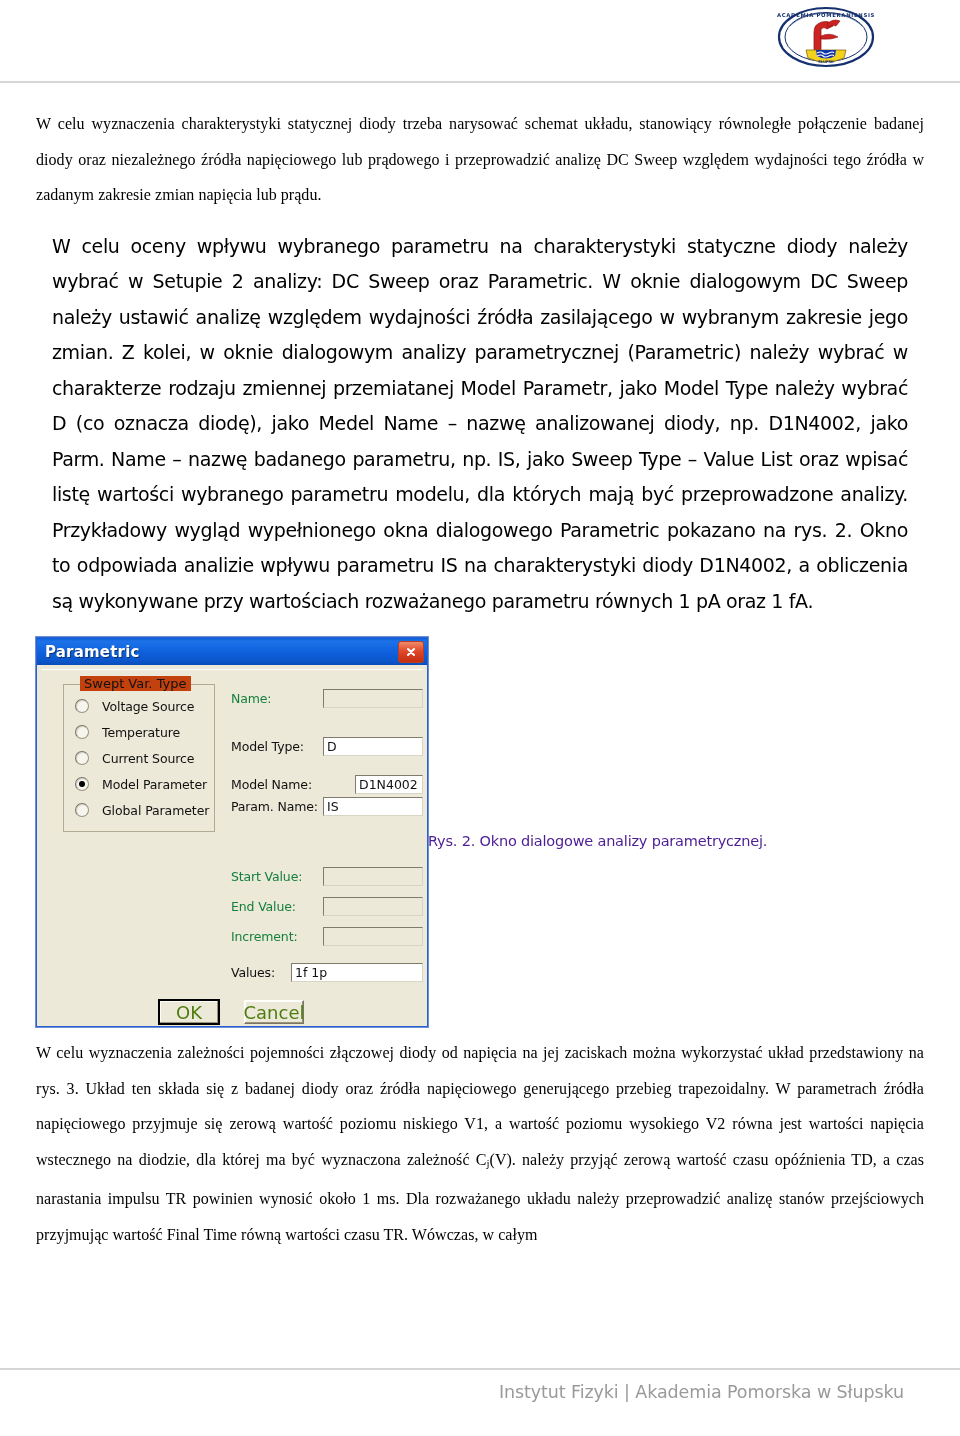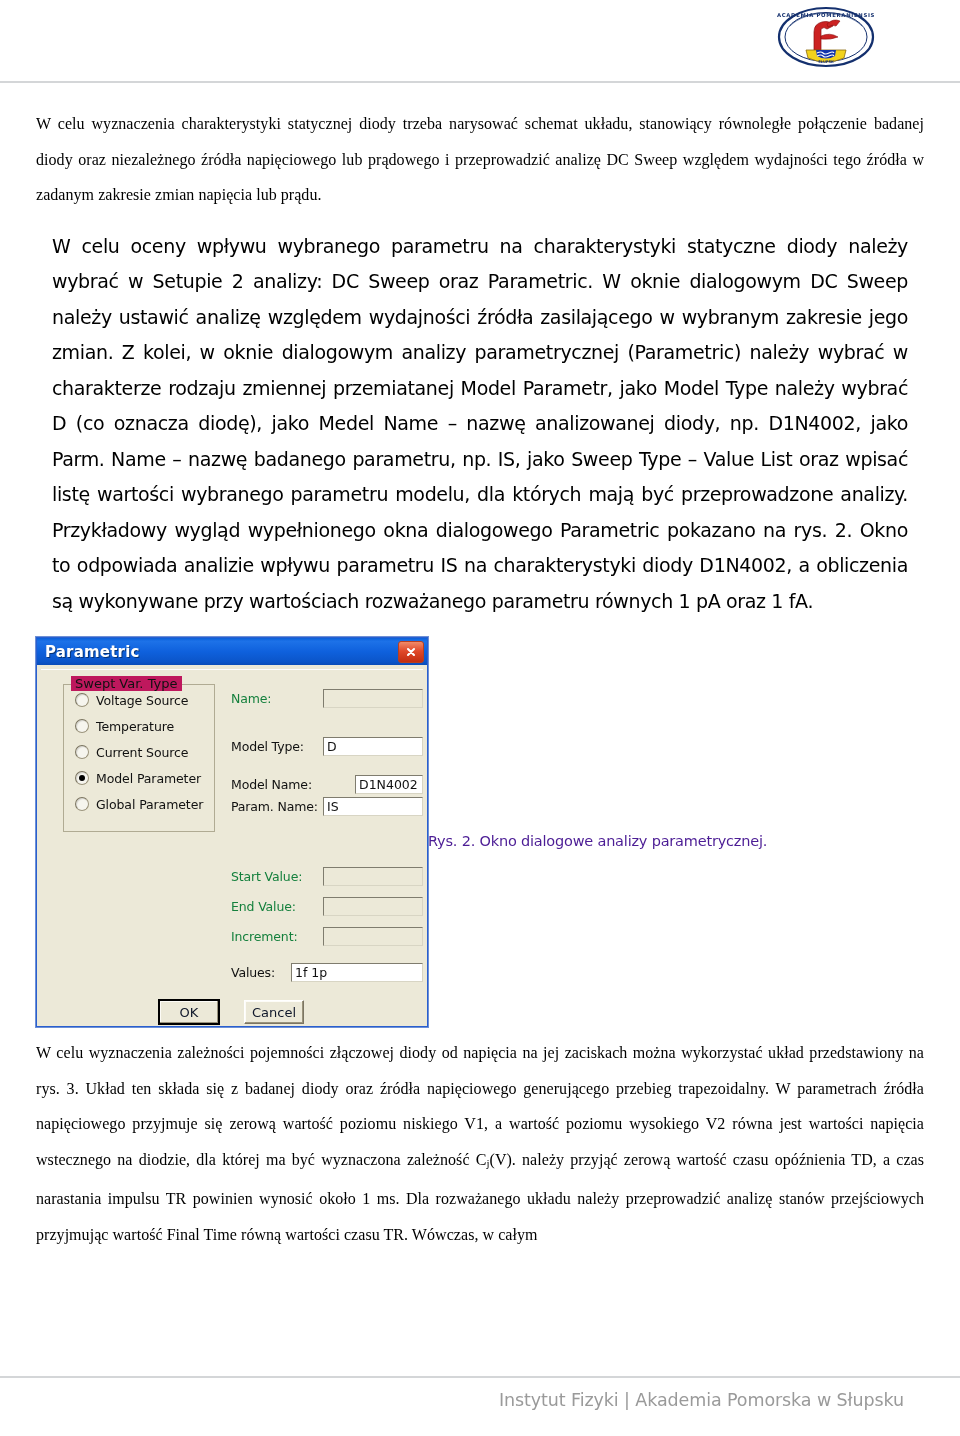--- a/index.html
+++ b/index.html
@@ -128,37 +128,39 @@
   }
 
   .groupbox {
     position: absolute;
     border: 1px solid #b0ab93;
     box-sizing: border-box;
   }
   .groupbox > .gb-legend {
     position: absolute;
     top: -9px;
-    left: 7px;
-    background: #be185d;
+    left: 16px;
+    background: #c2410c;
     padding: 0 4px;
     font-family: "DejaVu Sans", sans-serif;
     font-size: 13px;
     color: #111111;
     white-space: nowrap;
   }
 
   #group-swept { left: 22px; top: 14px; width: 152px; height: 148px; }
   #group-sweep { left: 22px; top: 186px; width: 152px; height: 122px; }
 
   .radio-row {
     display: flex;
+    align-items: center;
     height: 26px;
     padding-left: 11px;
     cursor: pointer;
+    gap: 6px;
   }
   .radio-mark {
     width: 12px; height: 12px;
     border-radius: 50%;
     background: #f6f5ee;
     border: 1px solid #9b947c;
     border-top-color: #7b7560;
     border-left-color: #7b7560;
     box-shadow: inset 1px 1px 1px rgba(0,0,0,0.14);
     margin-right: 7px;
@@ -242,22 +244,22 @@
   }
   .xp-button {
     width: 60px;
     height: 24px;
     background: #ece9d8;
     border: 1px solid #7b7563;
     border-top-color: #ffffff;
     border-left-color: #ffffff;
     box-shadow: inset -1px -1px 0 #9a937c, inset 1px 1px 0 #fdfcf7;
     font-family: "DejaVu Sans", sans-serif;
-    font-size: 13px;
-    color: #0f172a;
+    font-size: 18px;
+    color: #4d7c0f;
     display: flex;
     align-items: center;
     justify-content: center;
     cursor: pointer;
     box-sizing: border-box;
   }
   .xp-button.default {
     outline: 2px solid #000000;
     outline-offset: -1px;
   }
@@ -268,21 +270,21 @@
     font-size: 14.5px;
     color: #4c1d95;
     letter-spacing: -0.2px;
     text-align: center;
   }
 
   
   #page-footer {
     position: absolute;
     left: 0;
-    bottom: 0;
+    bottom: 8px;
     width: 940px;
     height: 60px;
   }
   #footer-rule {
     position: absolute;
     left: 0;
     top: 0;
     width: 960px;
     height: 2px;
     background: #d4d6d8;

